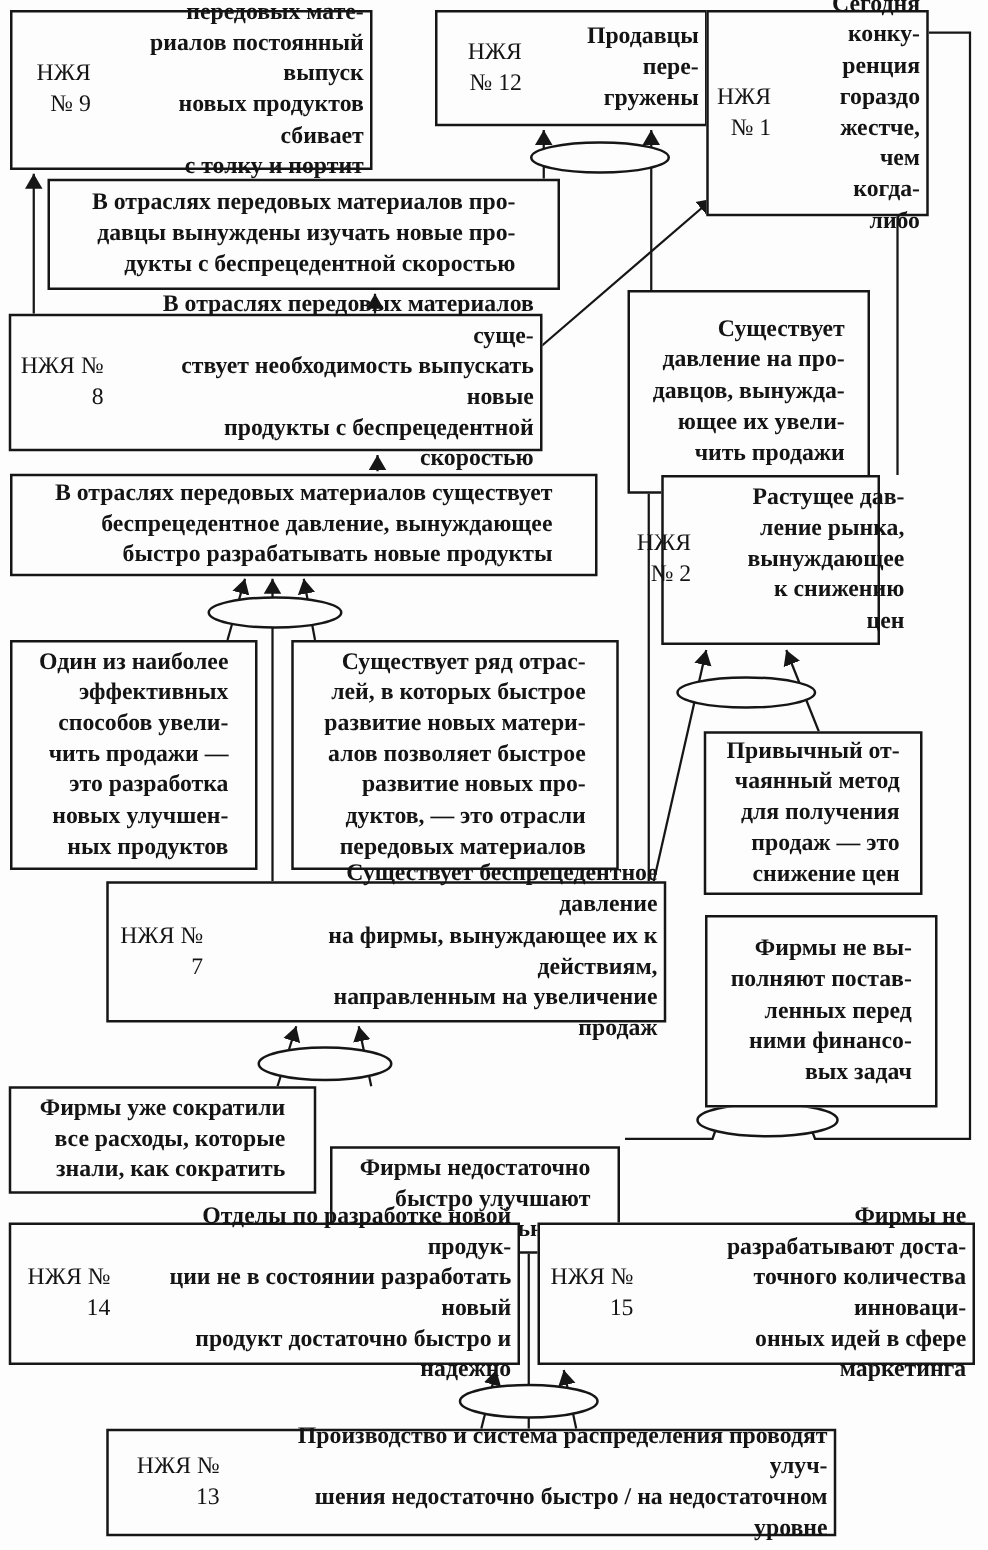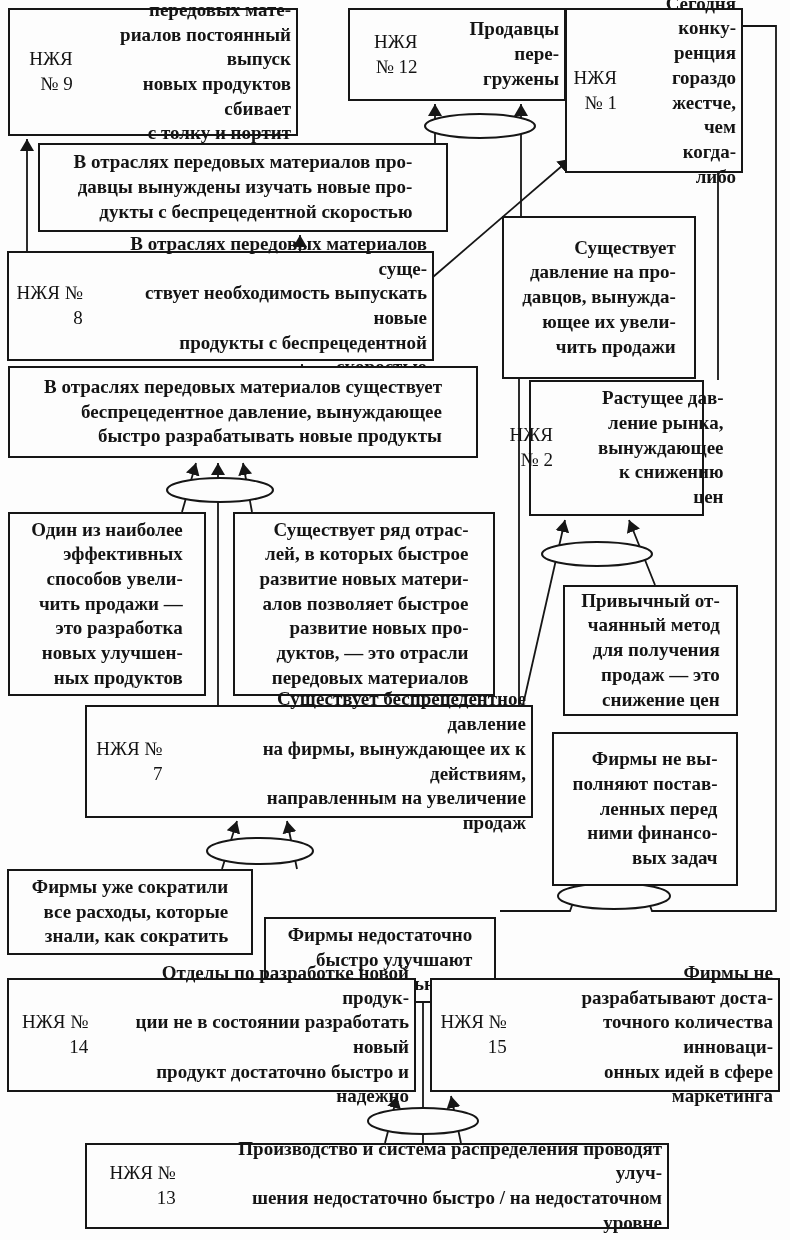--- a/index.html
+++ b/index.html
@@ -89,29 +89,29 @@
 дукты с беспрецедентной скоростью</div>
   </div>
 
   <div class="box" style="left:7px;top:251px;width:427px;height:110px">
     <div class="ttl">НЖЯ № 8</div>
     <div class="txt">В отраслях передовых материалов суще-
 ствует необходимость выпускать новые
 продукты с беспрецедентной скоростью</div>
   </div>
 
-  <div class="box" style="left:502px;top:216px;width:194px;height:163px">
+  <div class="box" style="left:502px;top:232px;width:194px;height:163px">
     <div class="txt">Существует
 давление на про-
 давцов, вынужда-
 ющее их увели-
 чить продажи</div>
   </div>
 
-  <div class="box" style="left:8px;top:366px;width:470px;height:92px">
+  <div class="box" style="left:8px;top:379px;width:470px;height:82px">
     <div class="txt">В отраслях передовых материалов существует
 беспрецедентное давление, вынуждающее
 быстро разрабатывать новые продукты</div>
   </div>
 
   <div class="box" style="left:529px;top:380px;width:175px;height:136px">
     <div class="ttl">НЖЯ № 2</div>
     <div class="txt">Растущее дав-
 ление рынка,
 вынуждающее
@@ -146,21 +146,21 @@
 снижение цен</div>
   </div>
 
   <div class="box" style="left:85px;top:705px;width:448px;height:113px">
     <div class="ttl">НЖЯ № 7</div>
     <div class="txt">Существует беспрецедентное давление
 на фирмы, вынуждающее их к действиям,
 направленным на увеличение продаж</div>
   </div>
 
-  <div class="box" style="left:552px;top:732px;width:186px;height:154px">
+  <div class="box" style="left:564px;top:732px;width:186px;height:154px">
     <div class="txt">Фирмы не вы-
 полняют постав-
 ленных перед
 ними финансо-
 вых задач</div>
   </div>
 
   <div class="box" style="left:7px;top:869px;width:246px;height:86px">
     <div class="txt">Фирмы уже сократили
 все расходы, которые

